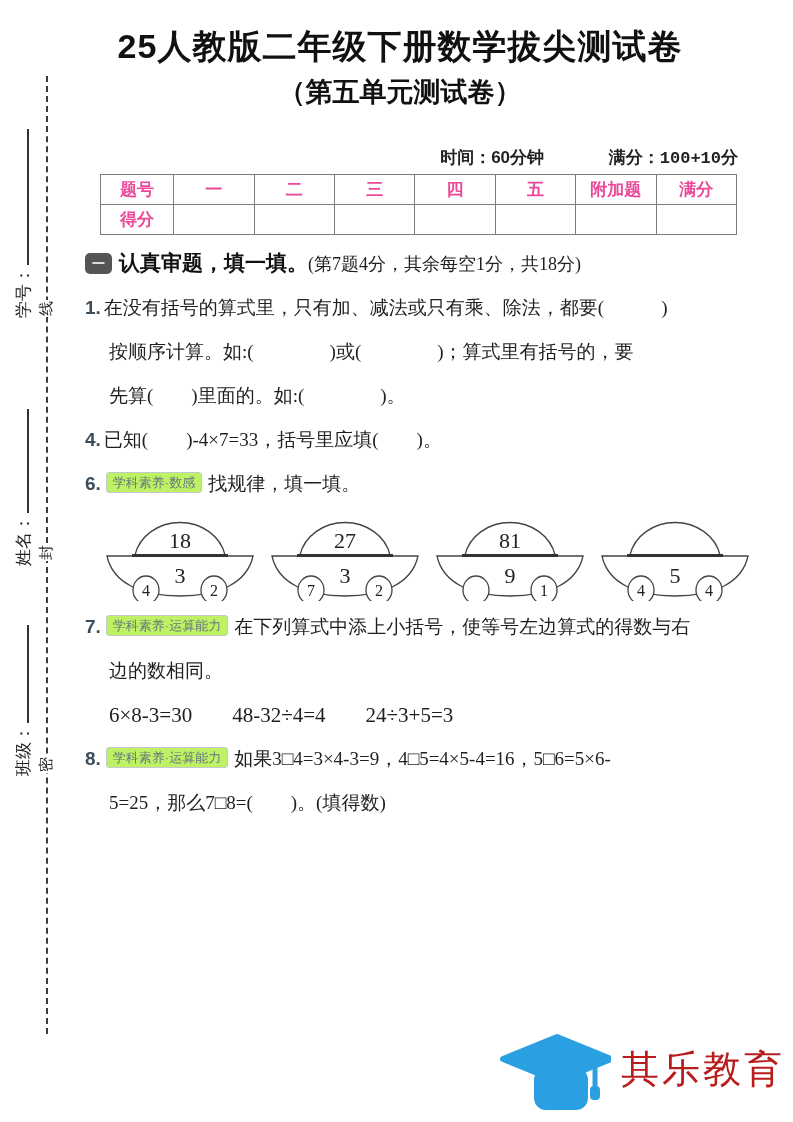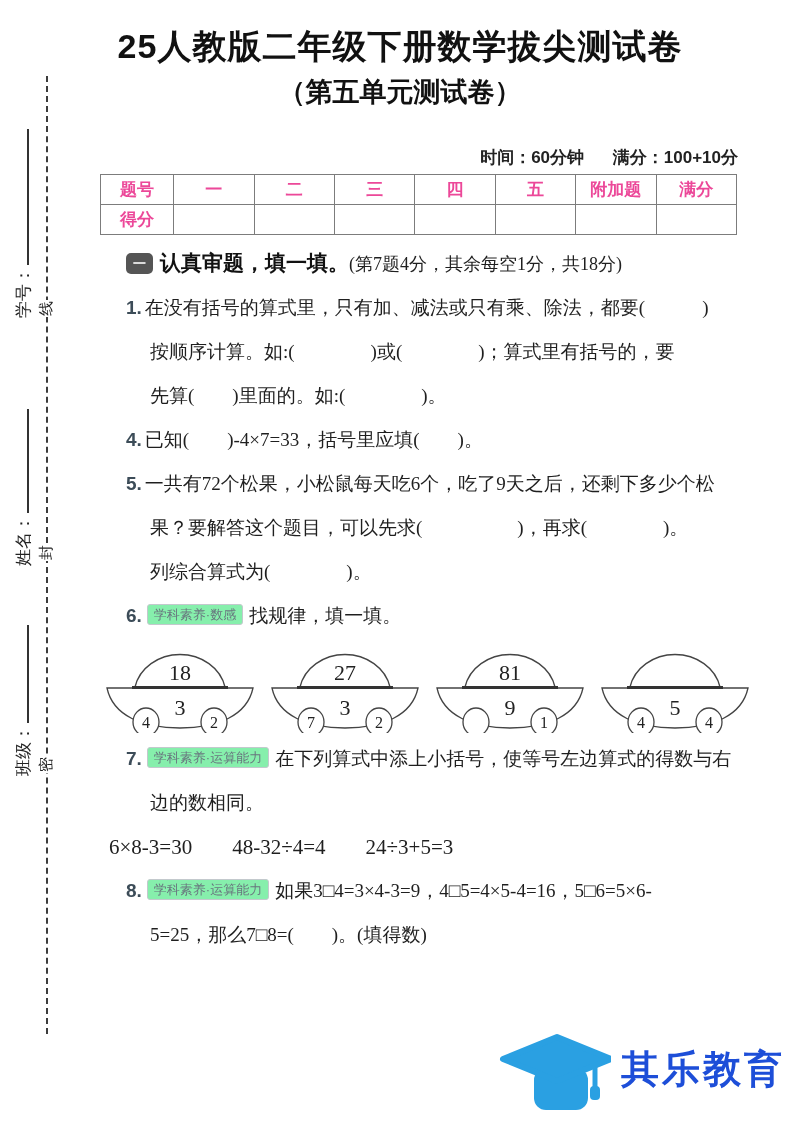--- a/index.html
+++ b/index.html
@@ -18,21 +18,21 @@
   .subtitle {
     position:absolute; top:74px; left:60px; width:680px; text-align:center;
     font-family:"Liberation Sans","DejaVu Sans",sans-serif;
     font-size:27px; font-weight:800; color:#111;
   }
   .info-line {
     position:absolute; top:146px; right:55px;
     font-family:"Liberation Sans","DejaVu Sans",sans-serif;
     font-size:17px; font-weight:600; color:#222;
   }
-  .info-line span + span { margin-left:24px; }
+  .info-line span + span { margin-left:60px;font-family:Liberation Mono, monospace; }
   
   .score-table {
     position:absolute; top:174px; left:100px; width:637px;
     border-collapse:collapse; table-layout:fixed;
     font-family:"Liberation Sans","DejaVu Sans",sans-serif; font-size:17px;
   }
   .score-table td { border:1px solid #7c7c7c; text-align:center; height:30px; }
   .score-table .hd { font-weight:700; color:#ec4899; }
   .score-table col.c0 { width:11.5%; }
   
@@ -50,40 +50,40 @@
   }
   .sb-field .uline {
     display:inline-block; height:1em; border-bottom:2px solid #333;
     vertical-align:baseline; margin-left:2px;
   }
   
   .content {
     position:absolute; left:85px; top:241px; width:665px;
     font-size:19px; line-height:44px;
   }
-  .line { white-space:nowrap;margin-left:41px; }
+  .line { white-space:nowrap; }
   .cont { padding-left:24px; }
   .qnum {
     font-family:"Liberation Sans","DejaVu Sans",sans-serif;
     font-weight:700; color:#3c4c58; margin-right:3px;
   }
   .sec-icon {
     display:inline-block; width:27px; height:21px; background:#555;
     color:#fff; border-radius:5px; text-align:center; line-height:21px;
     font-size:13px; font-weight:700; margin-right:7px; vertical-align:2px;
     font-family:"Liberation Sans","DejaVu Sans",sans-serif;
   }
   .sec-title {
     font-family:"Liberation Sans","DejaVu Sans",sans-serif;
     font-weight:800; font-size:21px; color:#111;
   }
   .sec-note { font-size:18px; color:#1f1f1f; }
   .badge {
     display:inline-block; border:1px solid #c3c9cd; border-radius:3px;
-    background:#86efac; color:#68757e; font-size:13px; line-height:19px;
+    background:#bef264; color:#68757e; font-size:13px; line-height:19px;
     padding:0 6px; margin:0 6px 0 2px; vertical-align:3px;
     font-family:"Liberation Sans","DejaVu Sans",sans-serif;
   }
   .sqbox {
     display:inline-block; width:27px; height:27px; border:1px solid #9a9a9a;
     background:#fff; vertical-align:-7px; margin:0 5px;
   }
   .grid4 {
     display:inline-grid; grid-template-columns:14px 14px; grid-template-rows:14px 14px;
     border:1px solid #aaa; vertical-align:-7px; margin:0 5px;
@@ -98,21 +98,21 @@
   .eq-row {
     display:flex; gap:40px; padding-left:24px; font-size:21px; white-space:nowrap;
   }
   
   .logo {
     position:absolute; right:8px; bottom:8px; display:flex; align-items:center;
   }
   .logo-text { margin-left:10px; text-align:right; }
   .logo-name {
     font-family:"Liberation Sans","DejaVu Sans",sans-serif;
-    font-size:38px; font-weight:700; color:#1d4ed8; letter-spacing:3px; line-height:1.1;
+    font-size:38px; font-weight:400; color:#b91c1c; letter-spacing:3px; line-height:1.1;
   }
   .logo-url {
     font-family:"Liberation Sans","DejaVu Sans",sans-serif;
     font-size:20px; font-weight:700; color:#9b9b9b; letter-spacing:1px;
   }
 </style>
 </head>
 <body>
 
 <div class="page">
@@ -185,25 +185,20 @@
       <div class="line cont">按顺序计算。如:(　　　　)或(　　　　)；算式里有括号的，要</div>
       <div class="line cont">先算(　　)里面的。如:(　　　　)。</div>
     </div>
 
 
 
     <div>
       <div class="line"><span class="qnum">4.</span><span>已知(　　)-4×7=33，括号里应填(　　)。</span></div>
     </div>
 
-    <div>
-      <div class="line"><span class="qnum">5.</span><span>一共有72个松果，小松鼠每天吃6个，吃了9天之后，还剩下多少个松</span></div>
-      <div class="line cont">果？要解答这个题目，可以先求(　　　　　)，再求(　　　　)。</div>
-      <div class="line cont">列综合算式为(　　　　)。</div>
-    </div>
 
     <div>
       <div class="line"><span class="qnum">6.</span><span class="badge">学科素养·数感</span><span>找规律，填一填。</span></div>
 
       <div class="ufo-row">
 
         <svg width="150" height="95" viewBox="0 0 150 95">
           <path d="M30,49 A46,41 0 0 1 120,49" fill="#ffffff" stroke="#444" stroke-width="1.3"></path>
           <path d="M2,50 L148,50 C142,78 112,90 75,90 C38,90 8,78 2,50 Z" fill="#ffffff" stroke="#444" stroke-width="1.3"></path>
           <line x1="27" y1="49.5" x2="123" y2="49.5" stroke="#333" stroke-width="3"></line>

